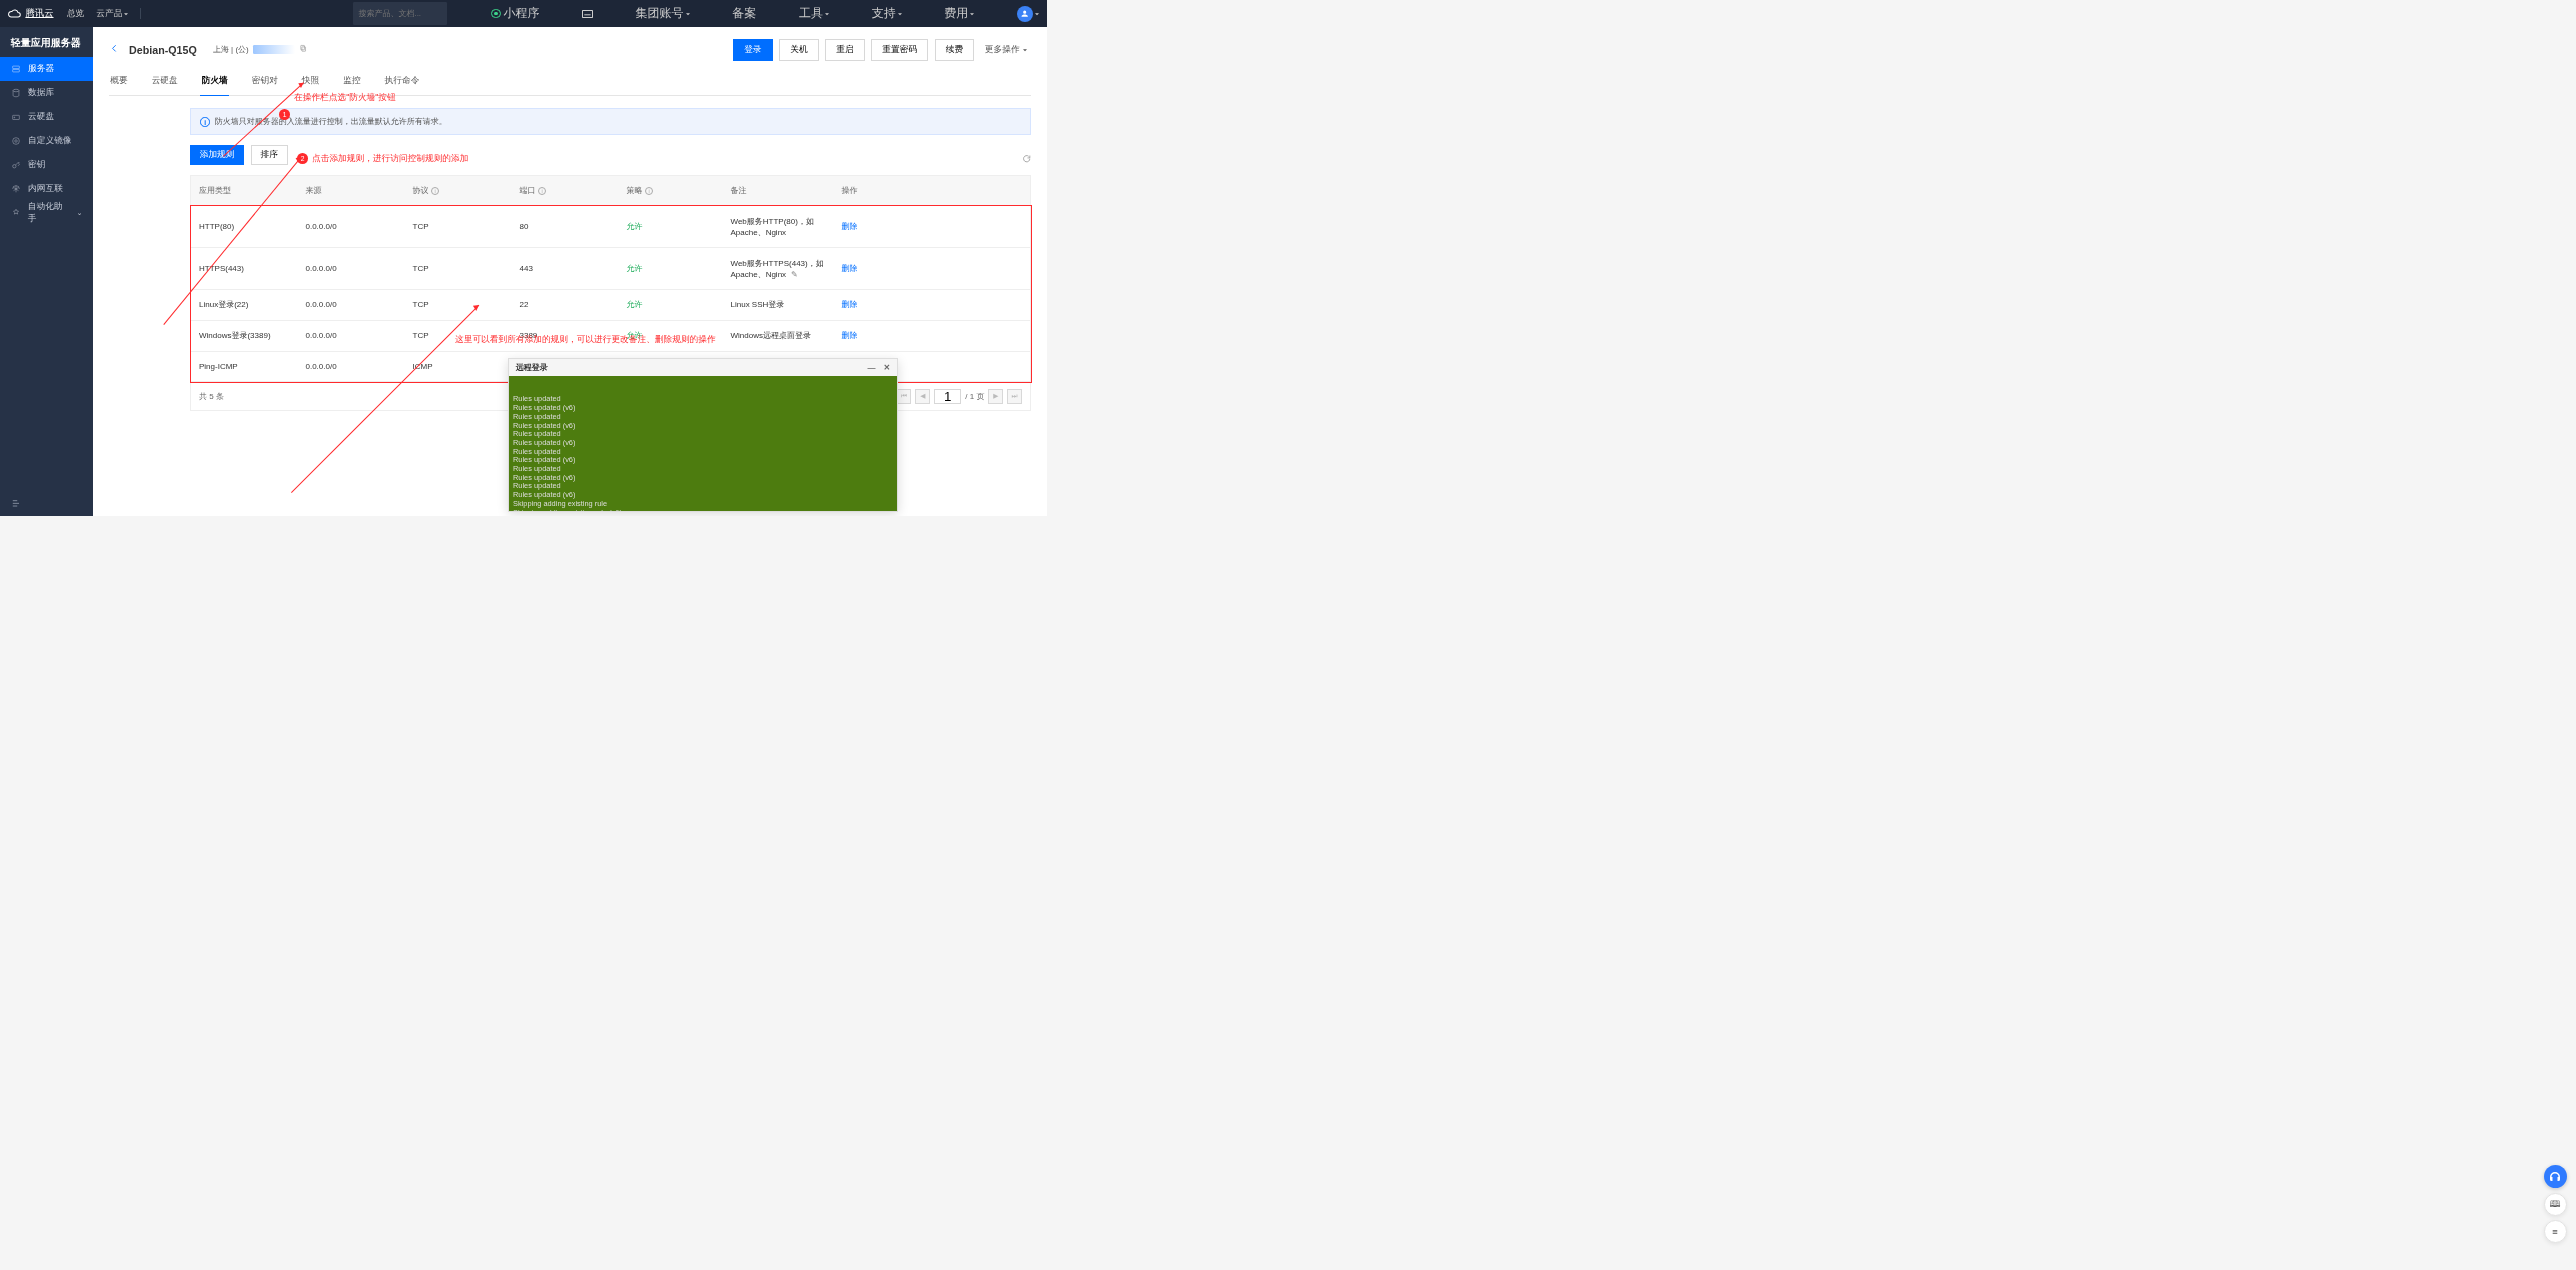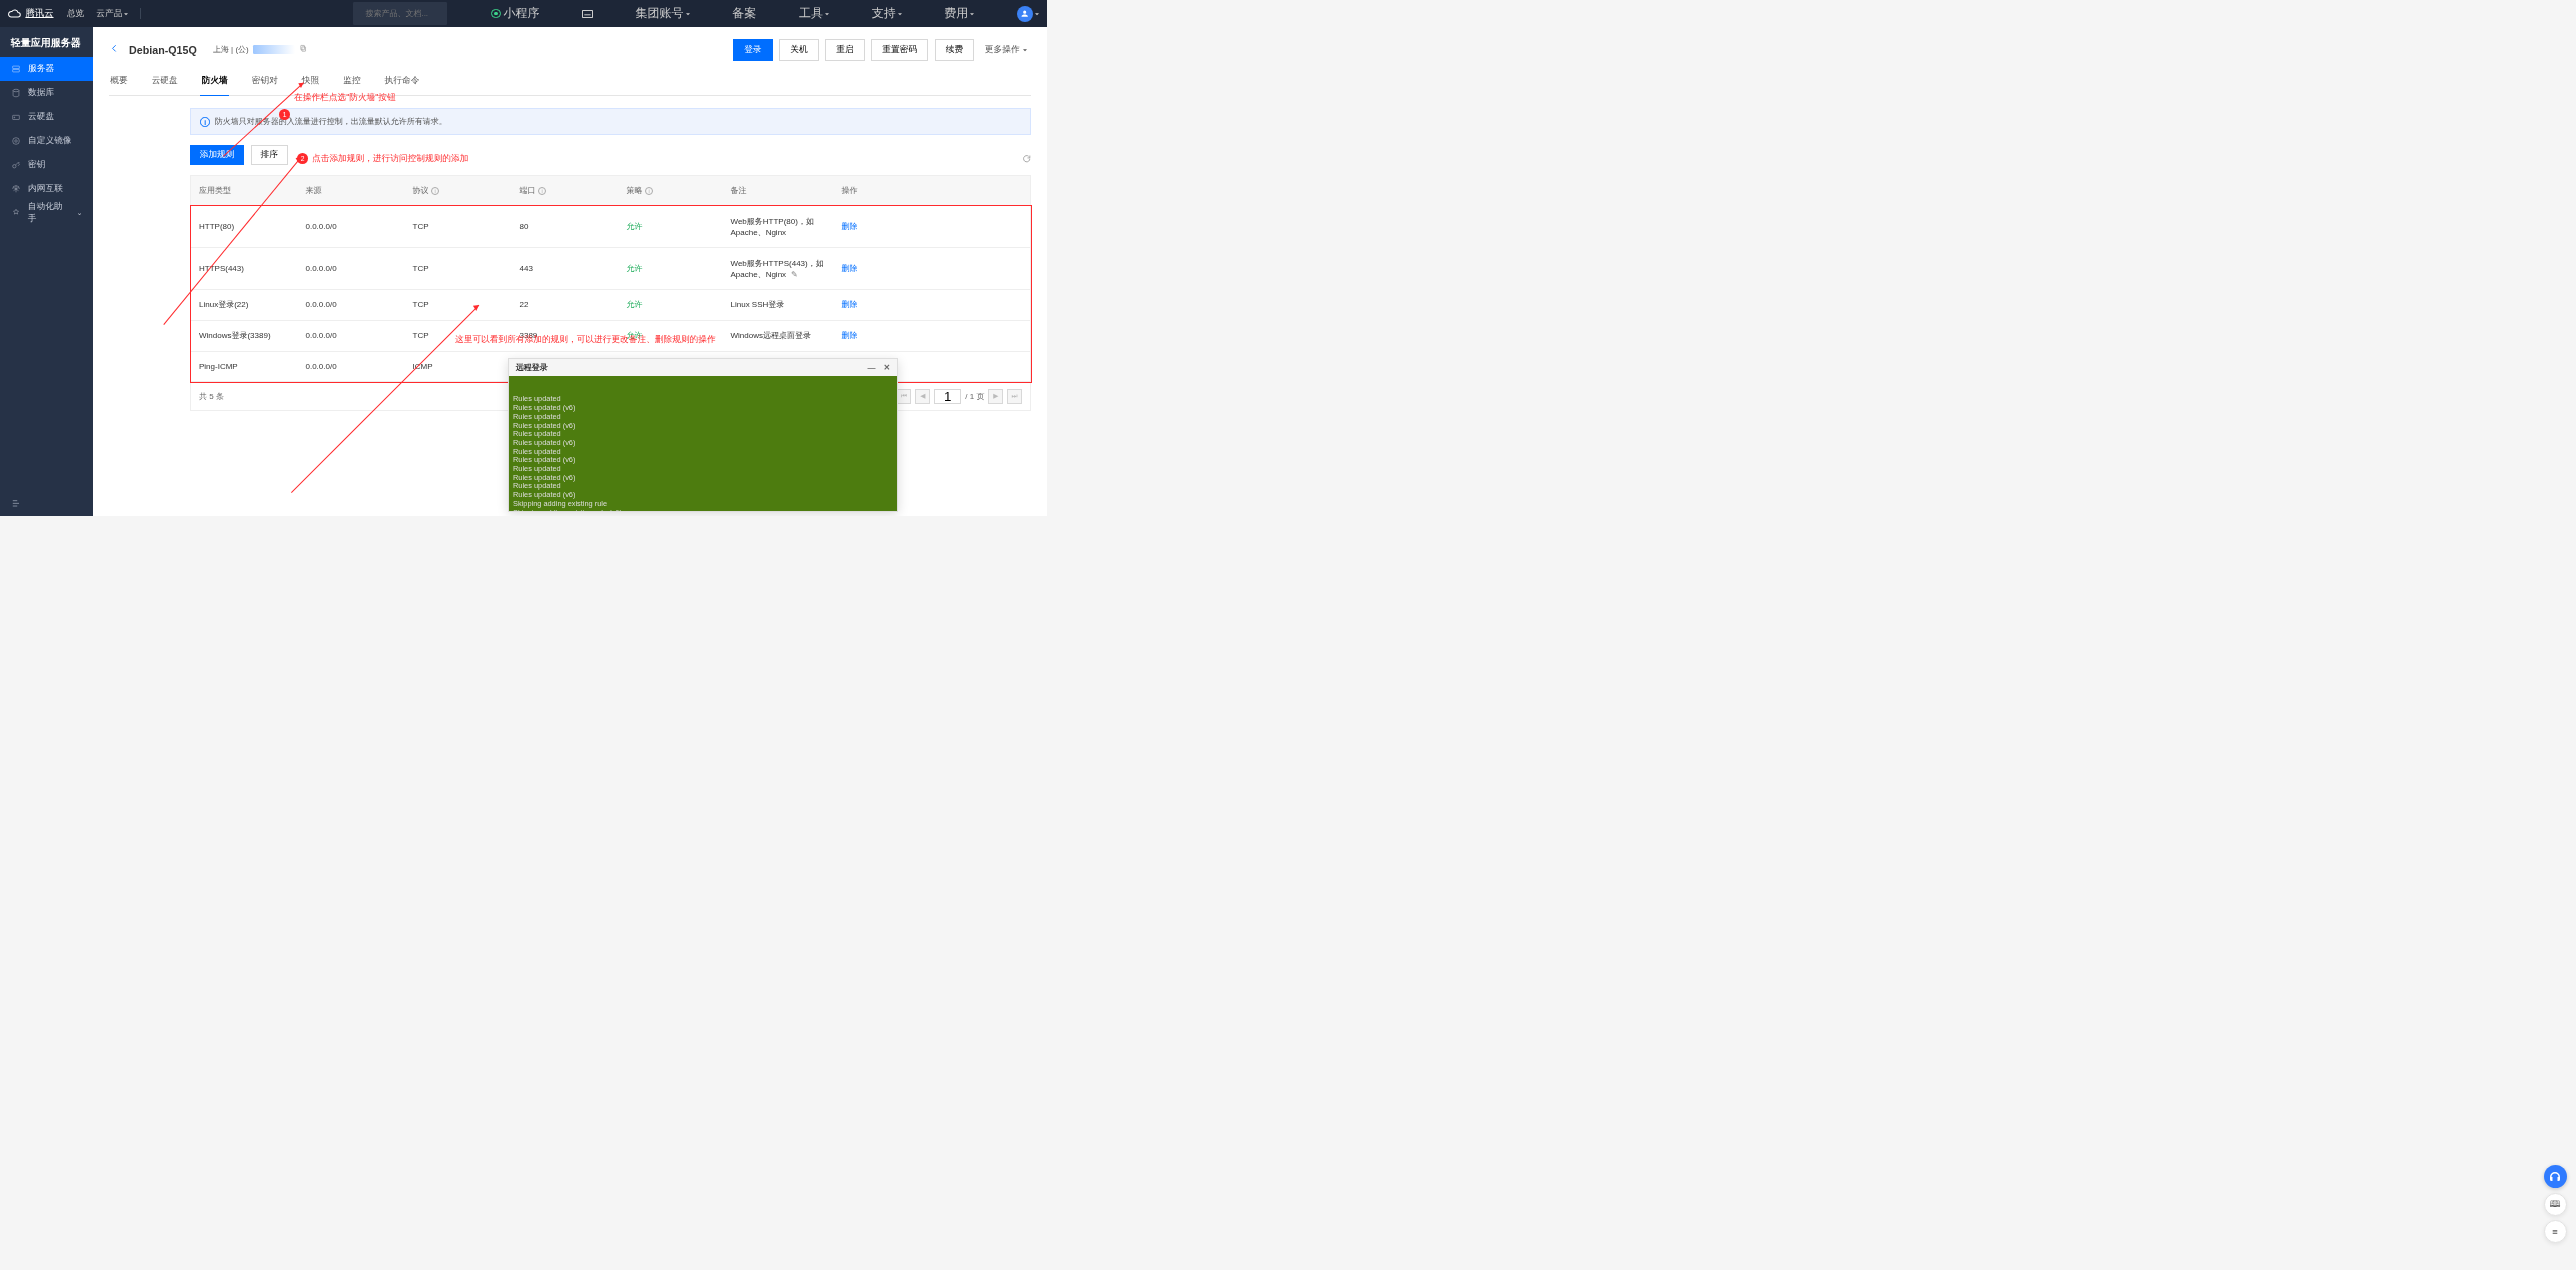--- a/index.html
+++ b/index.html
@@ -5,21 +5,21 @@
   * { box-sizing: border-box; margin: 0; padding: 0; }
   body { font-family: -apple-system, BlinkMacSystemFont, "PingFang SC", "Microsoft YaHei", sans-serif; font-size: 8px; color: #333; background: #f5f5f5; overflow: hidden; }
   .root { width: 1047px; height: 516px; position: relative; background: #fff; }
 
   .topnav { height: 27px; background: #1d2637; color: #ddd; display: flex; align-items: center; padding: 0 8px; position: relative; }
   .topnav .logo { display: flex; align-items: center; gap: 4px; color: #fff; font-size: 9.4px; font-weight: 500; margin-right: 13.4px; text-decoration: underline; }
   .topnav .logo svg { width: 13.4px; height: 13.4px; }
   .topnav .nav-item { color: #ccc; font-size: 8.7px; margin-right: 12px; cursor: pointer; display: flex; align-items: center; }
   .topnav .nav-item.caret::after { content: ""; margin-left: 2px; border: 2.7px solid transparent; border-top-color: #ccc; transform: translateY(1.3px); }
   .topnav .divider-v { width: 0.7px; height: 10.7px; background: #3a4556; margin-right: 9.4px; }
-  .topnav .search { margin-left: auto; background: #2c3648; width: 94px; height: 23px; border-radius: 1.3px; display: flex; align-items: center; padding: 0 12px; }
+  .topnav .search { margin-left: auto; background: #2c3648; width: 94px; height: 23px; border-radius: 1.3px; display: flex; align-items: center; padding: 0 5px; }
   .topnav .search input { background: transparent; border: none; color: #aaa; font-size: 8px; flex: 1; outline: none; }
   .topnav .search svg { width: 9.4px; height: 9.4px; }
   .topnav .right { display: flex; align-items: center; gap: 10.7px; margin-left: 12px; }
   .topnav .right .item { color: #ccc; font-size: 12px; cursor: pointer; display: flex; align-items: center; padding-left: 32px; }
   .topnav .right .item.caret::after { content: ""; margin-left: 2px; border: 2.7px solid transparent; border-top-color: #ccc; transform: translateY(1.3px); }
   .topnav .mini { display: flex; align-items: center; gap: 2.7px; }
   .topnav .mini .dot { width: 9.4px; height: 9.4px; border: 1px solid #3dd68c; border-radius: 50%; display: inline-flex; align-items: center; justify-content: center; }
   .topnav .mini .dot::after { content: ""; width: 3.4px; height: 3.4px; background: #3dd68c; border-radius: 50%; }
   .topnav .mail-icon { width: 10.7px; height: 8px; border: 1px solid #ccc; border-radius: 0.7px; position: relative; }
   .topnav .mail-icon::after { content: ""; position: absolute; top: 0; left: 0; right: 0; height: 4px; border-bottom: 1px solid #ccc; transform: scaleX(0.7) translateY(-0.7px);}

